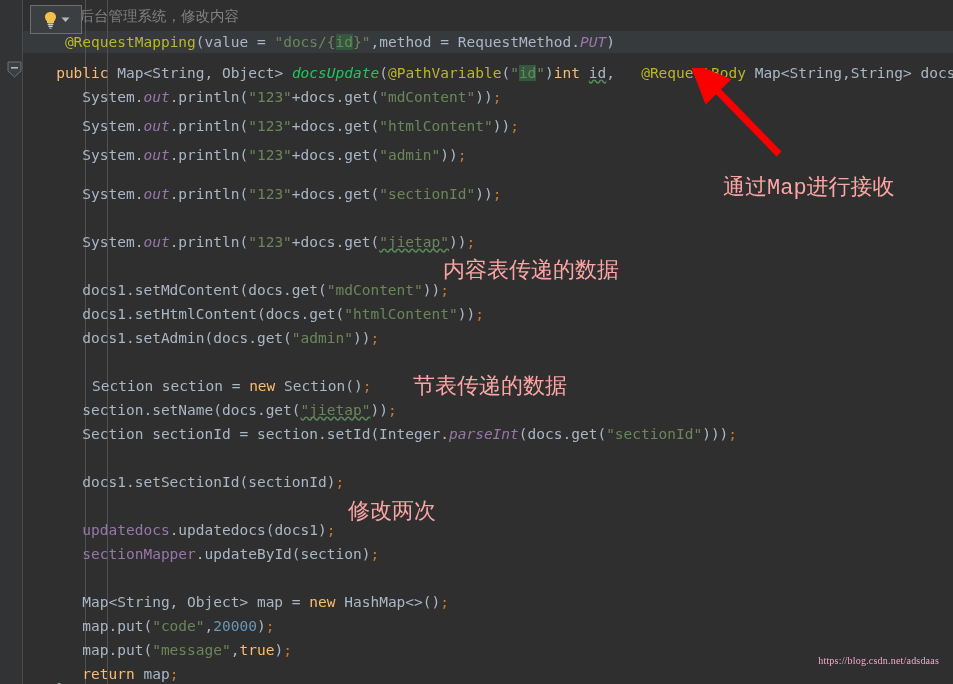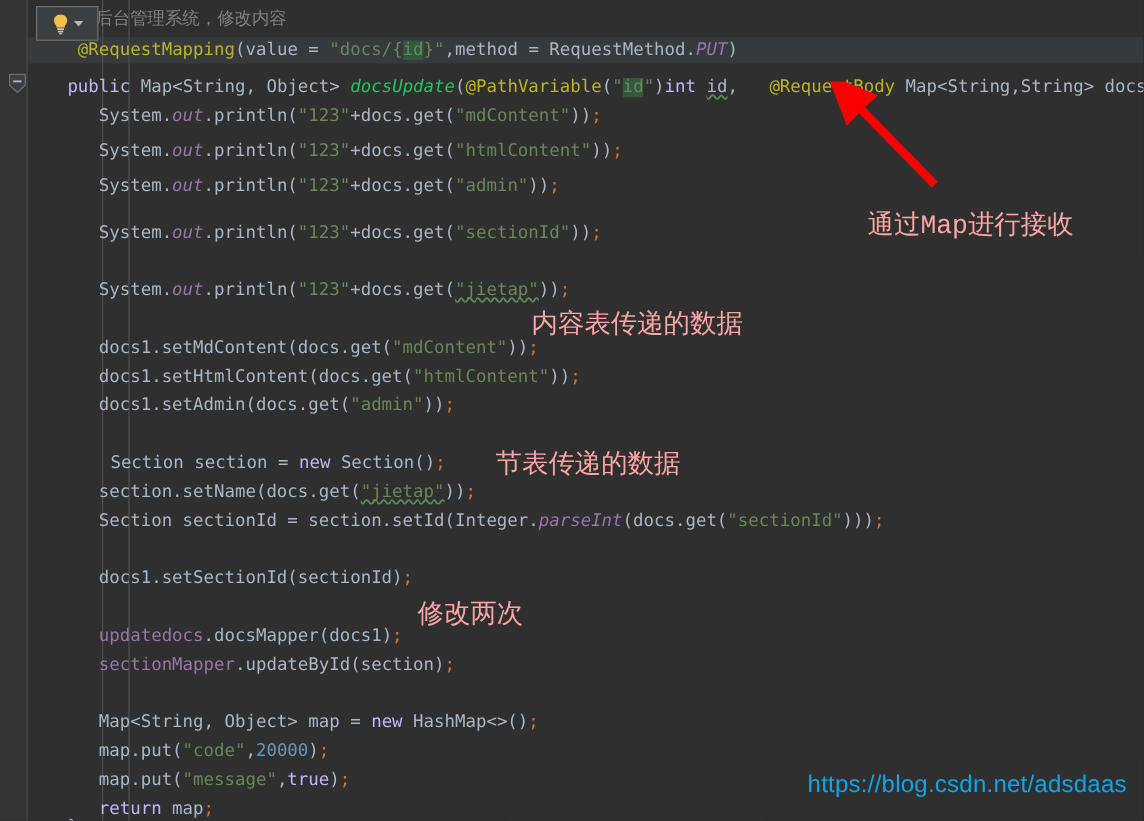--- a/index.html
+++ b/index.html
@@ -62,21 +62,21 @@
     left: 0;
     height: 22px;
     line-height: 22px;
     white-space: pre;
     font-size: 14.5px;
     color: #a9b7c6;
     letter-spacing: 0px;
   }
 
   
-  .kw      { color: #c4b5fd; }
+  .kw      { color: #fdba74; }
   .anno    { color: #bbb529; }
   .str     { color: #6a8759; }
   .num     { color: #6897bb; }
   .fn      { color: #22c55e; font-style: italic; }
   .fld     { color: #9876aa; }
   .stat    { color: #9876aa; font-style: italic; }
   .txt     { color: #a9b7c6; }
   .semi    { color: #cc7832; }
   .hl      { background: #32593d; }
   .typo    {
@@ -109,23 +109,23 @@
     font-weight: 400;
     white-space: nowrap;
     line-height: 1;
   }
   .annot-arrow { position: absolute; }
 
   
   .watermark {
     position: absolute;
     right: 14px; bottom: 18px;
-    color: #0ea5e9;
-    font-family: Liberation Sans, sans-serif;
-    font-size: 20px;
+    color: #f9a8d4;
+    font-family: Liberation Serif, serif;
+    font-size: 10px;
     letter-spacing: 0.2px;
     white-space: nowrap;
   }
 </style>
 </head>
 <body>
 
 <div id="screen">
 
   <div class="code-area">
@@ -140,21 +140,21 @@
         <div class="ln" style="top: 144px; left: 60.32px;"><span class="txt">System.</span><span class="stat">out</span><span class="txt">.println(</span><span class="str">"123"</span><span class="txt">+docs.get(</span><span class="str">"admin"</span><span class="txt">))</span><span class="semi">;</span></div>
         <div class="ln" style="top: 183px; left: 60.32px;"><span class="txt">System.</span><span class="stat">out</span><span class="txt">.println(</span><span class="str">"123"</span><span class="txt">+docs.get(</span><span class="str">"sectionId"</span><span class="txt">))</span><span class="semi">;</span></div>
         <div class="ln" style="top: 231px; left: 60.32px;"><span class="txt">System.</span><span class="stat">out</span><span class="txt">.println(</span><span class="str">"123"</span><span class="txt">+docs.get(</span><span class="str typo">"jietap"</span><span class="txt">))</span><span class="semi">;</span></div>
         <div class="ln" style="top: 279px; left: 60.32px;"><span class="txt">docs1.setMdContent(docs.get(</span><span class="str">"mdContent"</span><span class="txt">))</span><span class="semi">;</span></div>
         <div class="ln" style="top: 303px; left: 60.32px;"><span class="txt">docs1.setHtmlContent(docs.get(</span><span class="str">"htmlContent"</span><span class="txt">))</span><span class="semi">;</span></div>
         <div class="ln" style="top: 327px; left: 60.32px;"><span class="txt">docs1.setAdmin(docs.get(</span><span class="str">"admin"</span><span class="txt">))</span><span class="semi">;</span></div>
         <div class="ln" style="top: 375px; left: 70px;"><span class="txt">Section section = </span><span class="kw">new</span><span class="txt"> Section()</span><span class="semi">;</span></div>
         <div class="ln" style="top: 399px; left: 60.32px;"><span class="txt">section.setName(docs.get(</span><span class="str typo">"jietap"</span><span class="txt">))</span><span class="semi">;</span></div>
         <div class="ln" style="top: 423px; left: 60.32px;"><span class="txt">Section sectionId = section.setId(Integer.</span><span class="stat">parseInt</span><span class="txt">(docs.get(</span><span class="str">"sectionId"</span><span class="txt">)))</span><span class="semi">;</span></div>
         <div class="ln" style="top: 471px; left: 60.32px;"><span class="txt">docs1.setSectionId(sectionId)</span><span class="semi">;</span></div>
-        <div class="ln" style="top: 519px; left: 60.32px;"><span class="fld">updatedocs</span><span class="txt">.docsMapper(docs1)</span><span class="semi">;</span></div>
+        <div class="ln" style="top: 519px; left: 60.32px;"><span class="fld">updatedocs</span><span class="txt">.updatedocs(docs1)</span><span class="semi">;</span></div>
         <div class="ln" style="top: 591px; left: 60.32px;"><span class="txt">Map&lt;String, Object&gt; map = </span><span class="kw">new</span><span class="txt"> HashMap&lt;&gt;()</span><span class="semi">;</span></div>
         <div class="ln" style="top: 543px; left: 60.32px;"><span class="fld">sectionMapper</span><span class="txt">.updateById(section)</span><span class="semi">;</span></div>
         <div class="ln" style="top: 615px; left: 60.32px;"><span class="txt">map.put(</span><span class="str">"code"</span><span class="txt">,</span><span class="num">20000</span><span class="txt">)</span><span class="semi">;</span></div>
         <div class="ln" style="top: 639px; left: 60.32px;"><span class="txt">map.put(</span><span class="str">"message"</span><span class="txt">,</span><span class="kw">true</span><span class="txt">)</span><span class="semi">;</span></div>
         <div class="ln" style="top: 663px; left: 60.32px;"><span class="kw">return</span><span class="txt"> map</span><span class="semi">;</span></div>
         <div class="ln" style="top: 678px; left: 34.16px;"><span class="txt">}</span></div>
       </div>
   </div>
 
   <div class="ln" id="hidden-comment" style="left:62px; top:5px; color:#808080;">//后台管理系统，修改内容</div>

